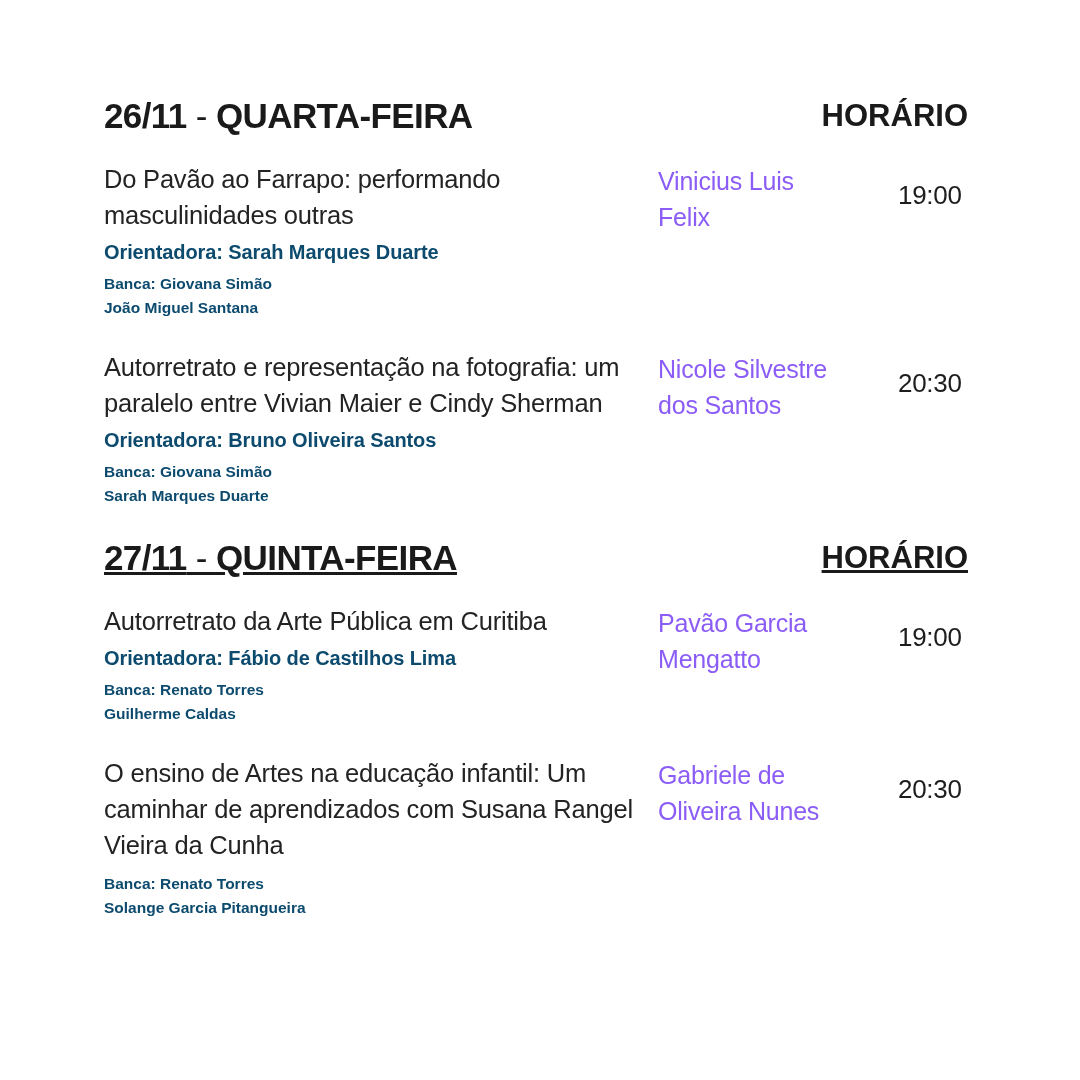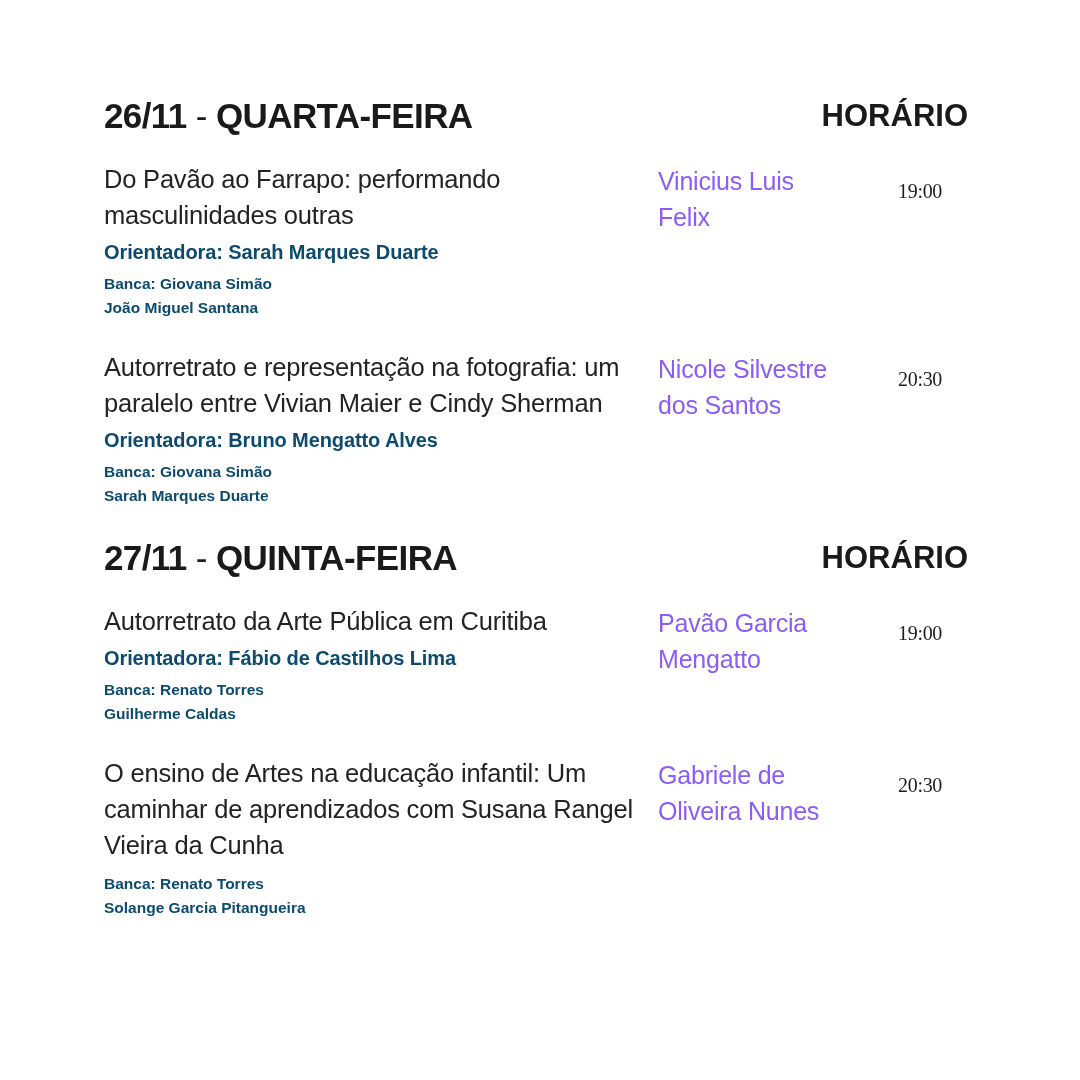--- a/index.html
+++ b/index.html
@@ -23,20 +23,21 @@
   }
 
   
   .day-header {
     display: flex;
     align-items: center;
     justify-content: space-between;
     margin-bottom: 26px;
   }
   .day-header.second {
+    text-decoration: underline;
   }
   .day-title {
     font-size: 35px;
     font-weight: 700;
     letter-spacing: -0.6px;
     white-space: nowrap;
   }
   .day-title .dash {
     font-weight: 400;
   }
@@ -91,26 +92,25 @@
     line-height: 1.43;
     letter-spacing: -0.2px;
     color: #8b5cf6;
     padding-top: 2px;
   }
   .entry-time {
     flex: 1 1 auto;
     text-align: left;
     padding-left: 26px;
     padding-top: 18px;
-    font-size: 20px;
+    font-size: 26px;
     font-weight: 400;
     letter-spacing: -0.3px;
     color: #1d1d1d;
     white-space: nowrap;
-    font-family: Liberation Serif, serif;
   }
 </style>
 </head>
 <body>
 
 <div class="page">
 
   <div class="day-header">
     <div class="day-title">
       <span>26/11</span><span class="dash"> - </span><span>QUARTA-FEIRA</span>
@@ -124,21 +124,21 @@
       <div class="entry-advisor">Orientadora: Sarah Marques Duarte</div>
       <div class="entry-board">Banca: Giovana Simão<br>João Miguel Santana</div>
     </div>
     <div class="entry-author">Vinicius Luis Felix</div>
     <div class="entry-time">19:00</div>
   </div>
 
   <div class="entry">
     <div class="entry-main">
       <div class="entry-title">Autorretrato e representação na fotografia: um paralelo entre Vivian Maier e Cindy Sherman</div>
-      <div class="entry-advisor">Orientadora: Bruno Mengatto Alves</div>
+      <div class="entry-advisor">Orientadora: Bruno Oliveira Santos</div>
       <div class="entry-board">Banca: Giovana Simão<br>Sarah Marques Duarte</div>
     </div>
     <div class="entry-author">Nicole Silvestre dos Santos</div>
     <div class="entry-time">20:30</div>
   </div>
 
   <div class="day-header second">
     <div class="day-title">
       <span>27/11</span><span class="dash"> - </span><span>QUINTA-FEIRA</span>
     </div>

